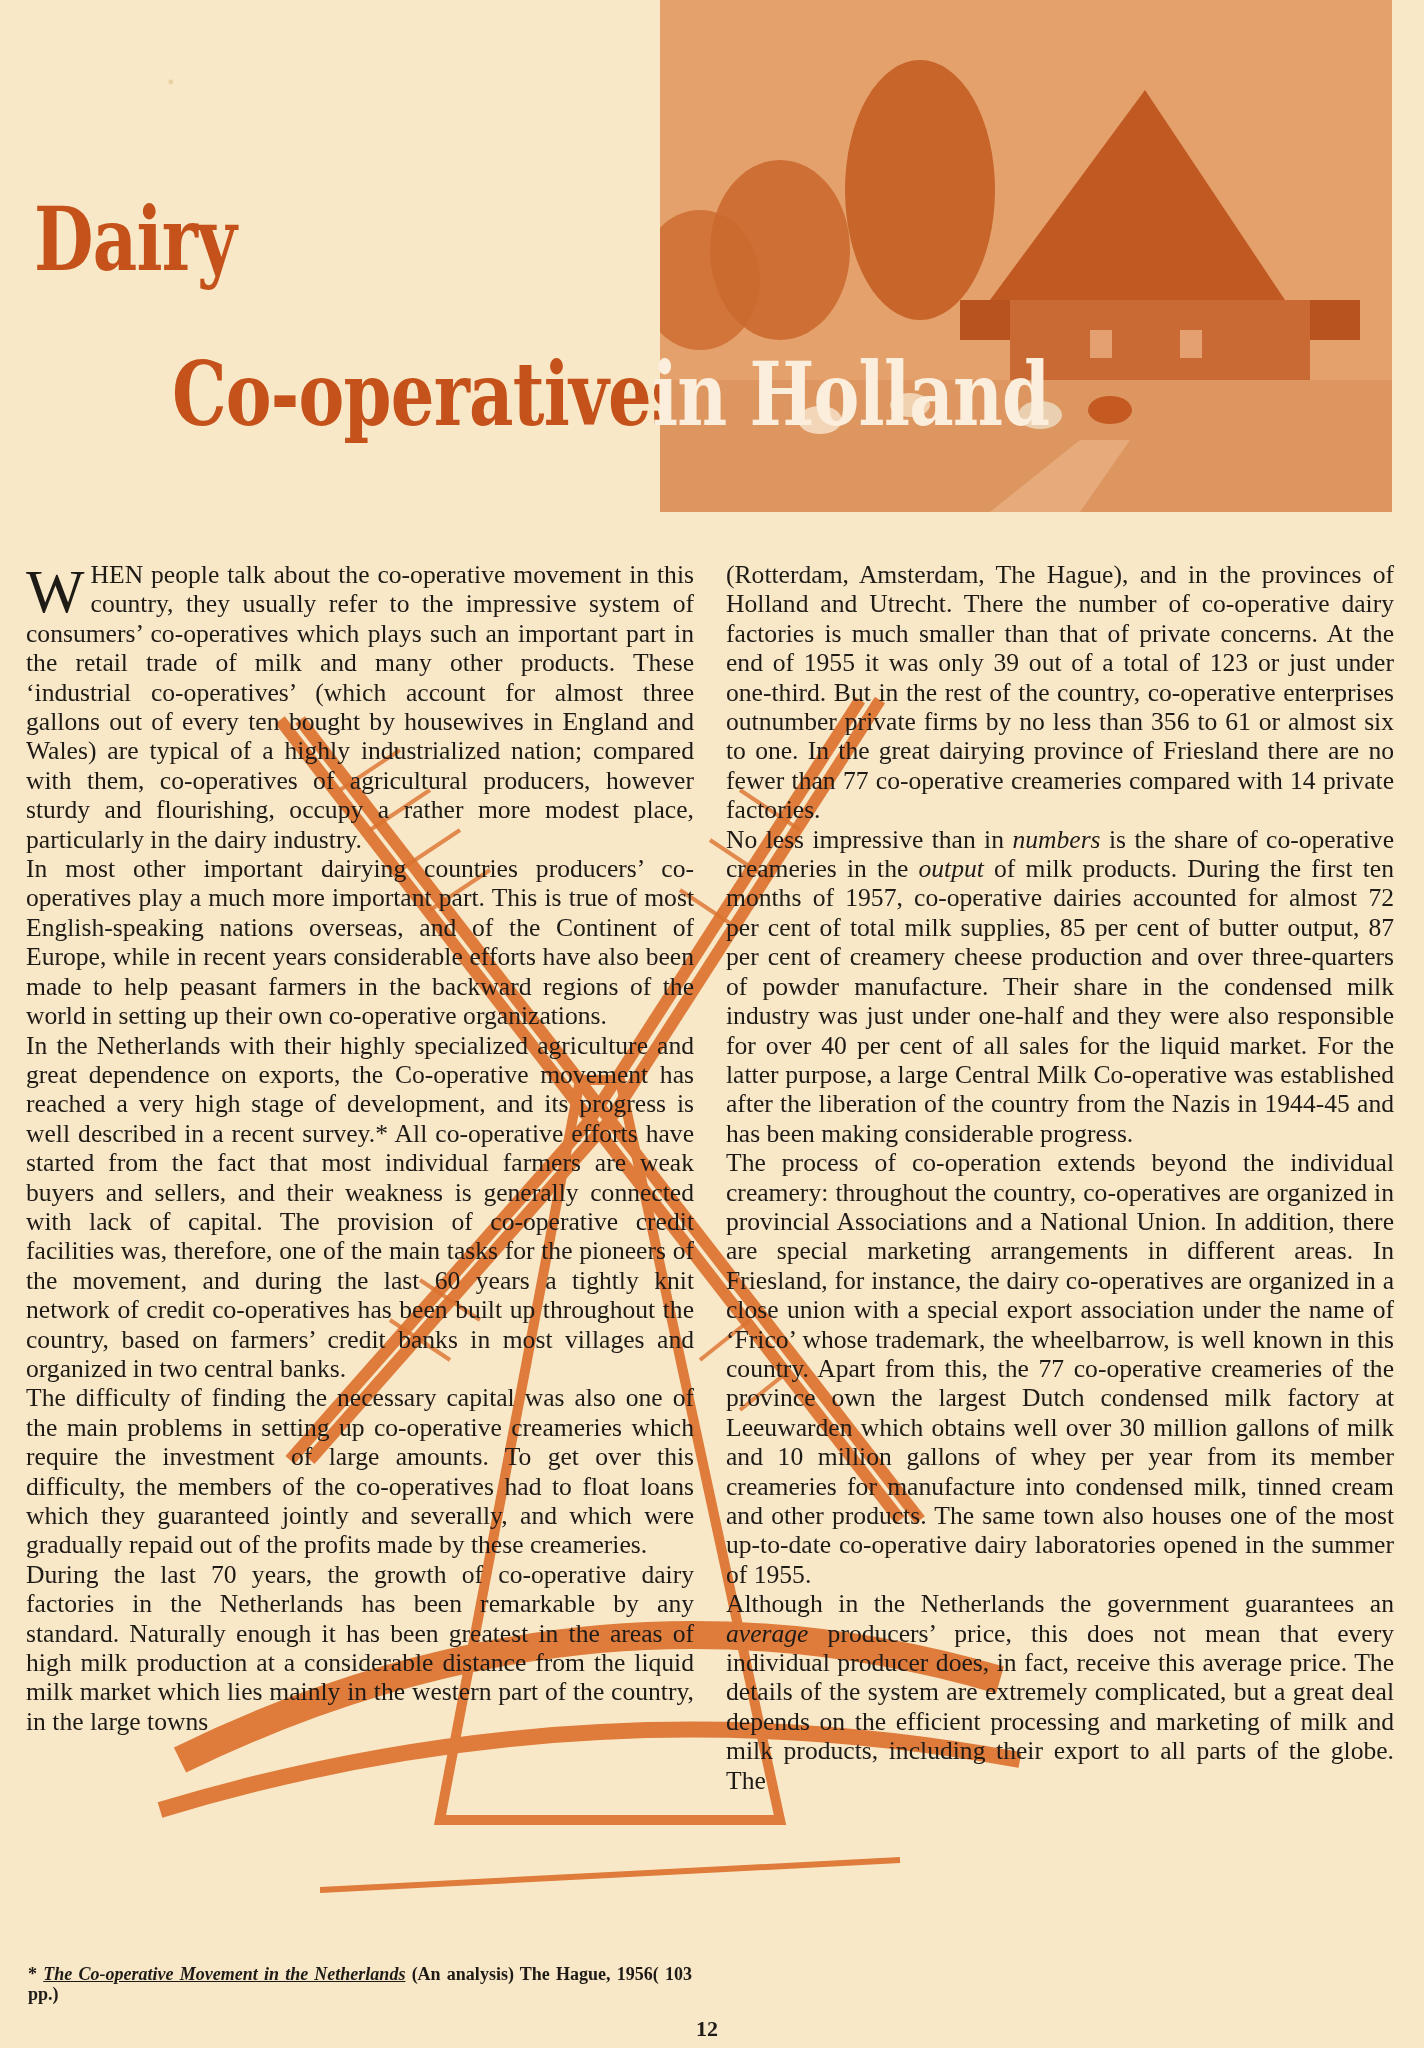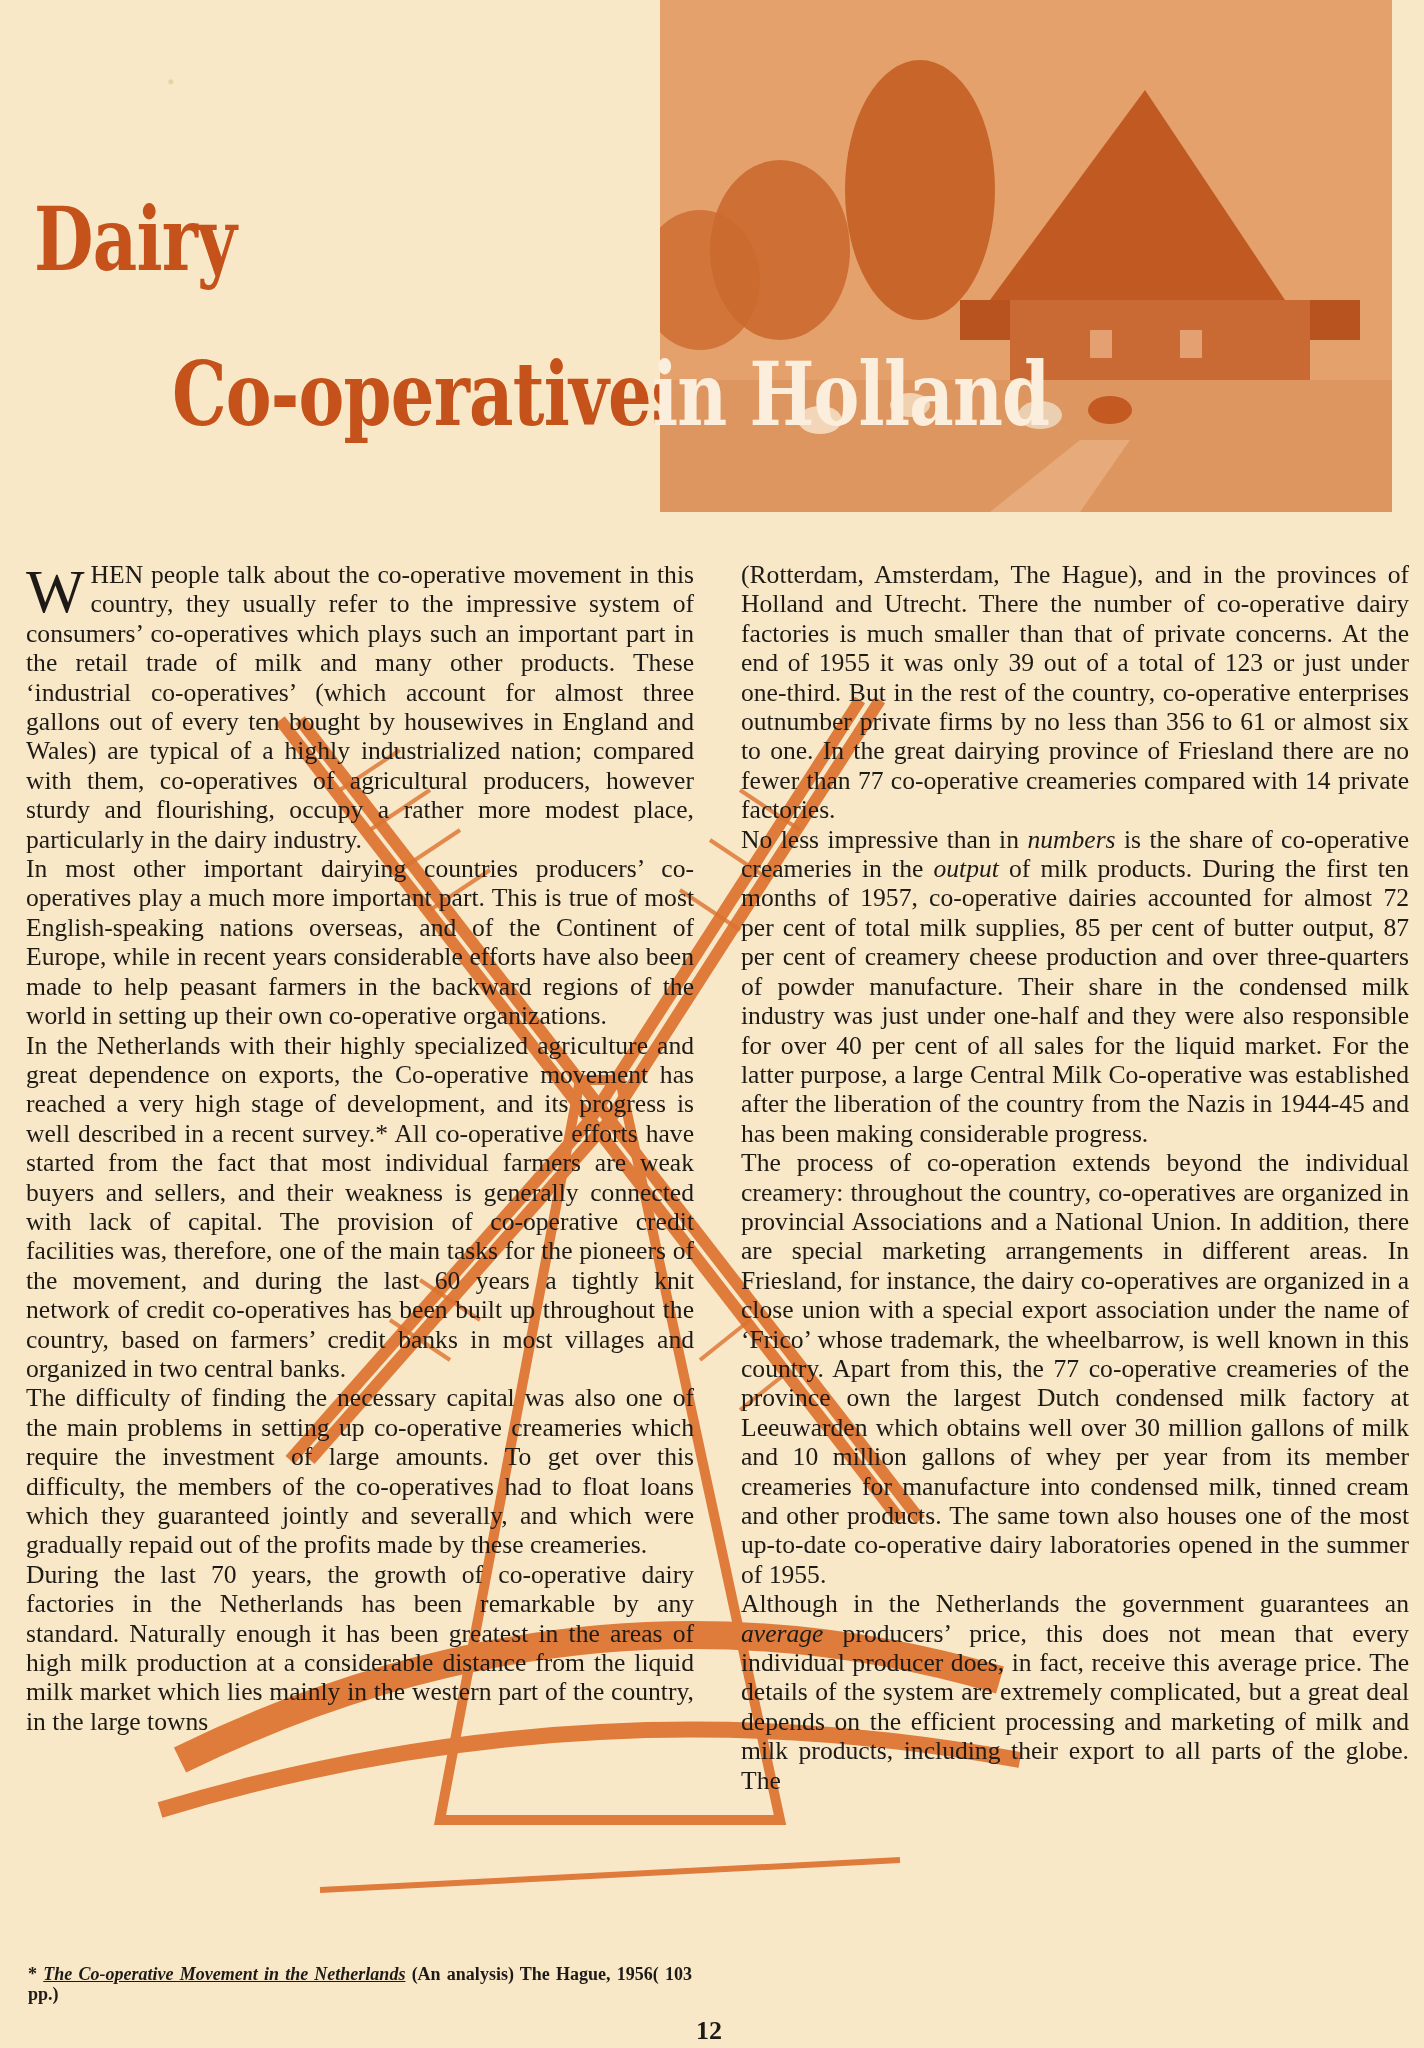--- a/index.html
+++ b/index.html
@@ -33,32 +33,32 @@
   .photo svg { position:absolute; inset:0; }
   .windmill {
     position:absolute; left:140px; top:560px; width:900px; height:1380px;
     z-index:0; opacity:0.9;
   }
   .col {
     position:absolute; top:560px; width:668px;
     font-size:25.6px; line-height:29.4px; text-align:justify; z-index:2;
   }
   #col-left { left:26px; }
-  #col-right { left:726px;margin-left:15px; }
+  #col-right { left:726px; }
   .col p { margin:0; }
   .dropcap {
     float:left; font-size:62px; line-height:50px; margin:4px 6px 0 0; padding-top:2px;
   }
   .footnote {
     position:absolute; left:28px; top:1964px; width:664px;
     font-size:18px; line-height:20px; font-weight:bold; text-align:justify; z-index:2;
   }
   .footnote i { font-style:italic;text-decoration:underline; }
   .page-no {
-    position:absolute; left:696px; top:2016px; font-size:26px; font-weight:bold; z-index:2;
+    position:absolute; left:696px; top:2016px; font-size:22px; font-weight:bold; z-index:2;
   }
 </style>
 </head>
 <body>
 
 <div class="paper-grain"></div>
 
 <div class="photo">
   <svg width="732" height="512" viewBox="0 0 732 512">
     <rect x="0" y="0" width="732" height="512" fill="#e5a16c"></rect>

